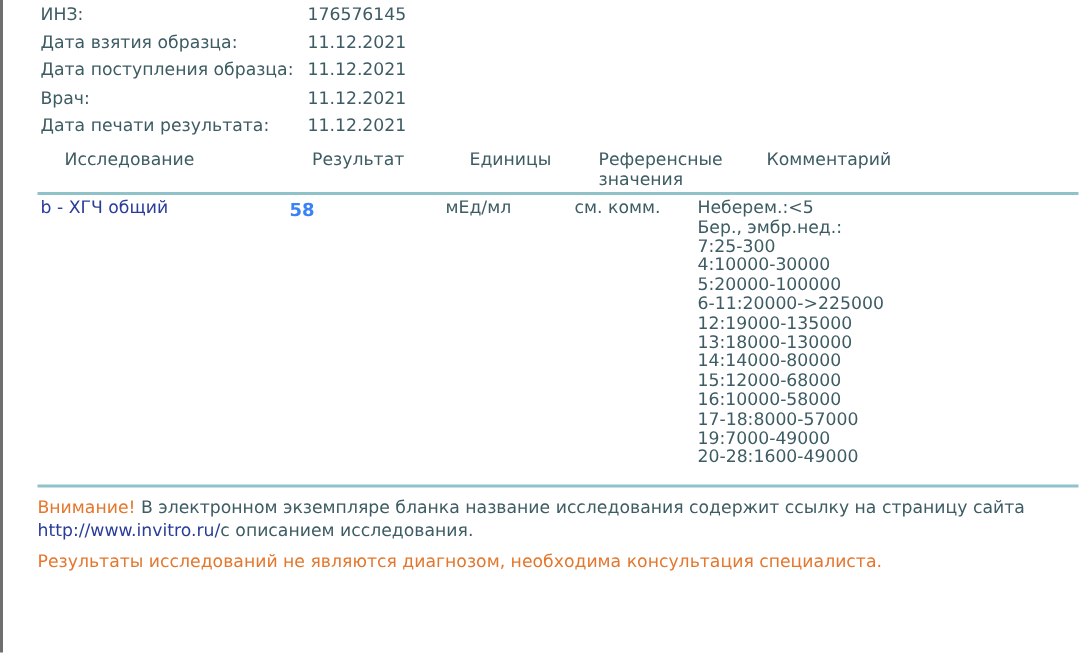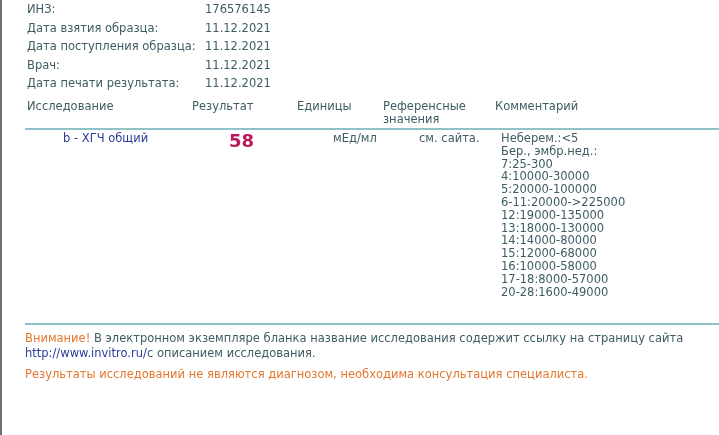--- a/index.html
+++ b/index.html
@@ -16,31 +16,31 @@
     position: absolute; left: 27px; top: 0px;
     font-size: 11.5px; color: #3d5c63;
   }
   .info-row { display: flex; height: 18.5px; line-height: 18.5px; }
   .info-label { width: 178px; }
   .info-value { }
   .table-head {
     position: absolute; left: 27px; top: 100px; width: 692px;
     font-size: 11.5px; color: #3d5c63;
   }
-  .th { position: absolute; top: 0; line-height: 13px; }
+  .th { position: absolute; top: 0; line-height: 13px; margin-left: 16px; }
   .hline {
     position: absolute; left: 25px; right: 0; height: 2px; background: #8fc3c9;
   }
   .row {
     position: absolute; left: 27px; top: 132px; width: 692px;
     font-size: 11.5px; color: #3d5c63;
   }
-  .cell { position: absolute; top: 0; line-height: 13px; margin-left: 36px; }
+  .cell { position: absolute; top: 0; line-height: 13px; }
   .test-name { color: #2a3c9a; }
-  .result-val { font-weight: bold; color: #be185d; font-size: 18px; top: 2px; }
+  .result-val { font-weight: bold; color: #3b82f6; font-size: 12px; top: 2px; }
   .comment-line { line-height: 12.8px; white-space: nowrap; }
   .notes {
     position: absolute; left: 25px; top: 331px;
     font-size: 11.5px; color: #3d5c63; line-height: 14.5px;
   }
   .warn { color: #e4772d; }
   .link { color: #2a3c9a; }
   .disclaimer {
     position: absolute; left: 25px; top: 367px;
     font-size: 11.5px; color: #e4772d; text-align: right;
@@ -84,34 +84,35 @@
   </span>
   <span class="th" style="left:468px">Комментарий</span>
 </div>
 
 <div class="hline" style="top:128px"></div>
 
 <div class="row">
   <span class="cell test-name" style="left:0">b - ХГЧ общий</span>
   <span class="cell result-val" style="left:166px">58</span>
   <span class="cell" style="left:270px">мЕд/мл</span>
-  <span class="cell" style="left:356px">см. сайта.</span>
+  <span class="cell" style="left:356px">см. комм.</span>
   <div class="cell" style="left:438px">
     <div class="comment-line">Неберем.:&lt;5</div>
     <div class="comment-line">Бер., эмбр.нед.:</div>
     <div class="comment-line">7:25-300</div>
     <div class="comment-line">4:10000-30000</div>
     <div class="comment-line">5:20000-100000</div>
     <div class="comment-line">6-11:20000-&gt;225000</div>
     <div class="comment-line">12:19000-135000</div>
     <div class="comment-line">13:18000-130000</div>
     <div class="comment-line">14:14000-80000</div>
     <div class="comment-line">15:12000-68000</div>
     <div class="comment-line">16:10000-58000</div>
     <div class="comment-line">17-18:8000-57000</div>
+    <div class="comment-line">19:7000-49000</div>
     <div class="comment-line">20-28:1600-49000</div>
   </div>
 </div>
 
 <div class="hline" style="top:323px"></div>
 
 <div class="notes">
   <span class="warn">Внимание!</span><span> В электронном экземпляре бланка название исследования содержит ссылку на страницу сайта</span><br>
   <span class="link">http://www.invitro.ru/</span><span>с описанием исследования.</span>
 </div>

